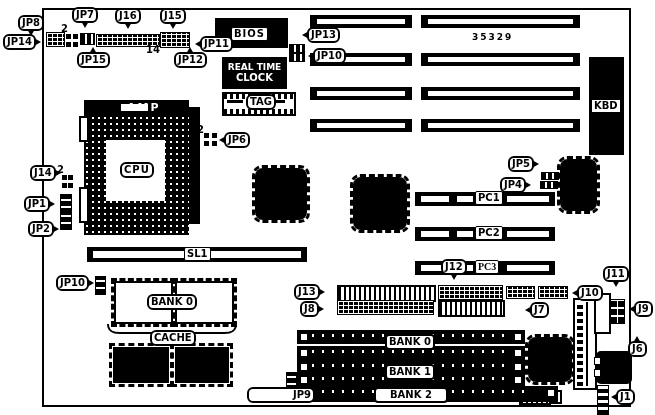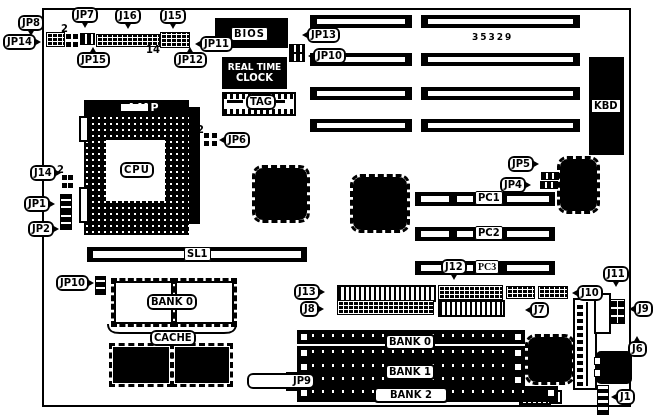--- a/index.html
+++ b/index.html
@@ -194,21 +194,21 @@
   <div class="chipw" style="left:175px;top:281px;width:55px;height:39px;"></div>
   <div class="clabel" style="left:147px;top:294px;border-radius:6px;">BANK 0</div>
   <svg class="abs" style="left:106px;top:322px;" width="132" height="18" viewBox="0 0 132 18">
     <path d="M2,2 C2,10 8,11 14,11 L56,11 C62,11 64,12 66,17 C68,12 70,11 76,11 L118,11 C124,11 130,10 130,2" stroke="#000" stroke-width="2" fill="none"></path>
   </svg>
   <div class="clabel" style="left:150px;top:330px;border-radius:6px;">CACHE</div>
   <div class="chipb" style="left:113px;top:347px;width:56px;height:36px;"></div>
   <div class="chipb" style="left:175px;top:347px;width:54px;height:36px;"></div>
 
   <div class="jmp2v" style="left:286px;top:372px;width:9px;height:17px;"></div>
-  <div class="callout t-r" style="left:247px;top:373px;padding-left:44px;">JP9</div>
+  <div class="callout t-r" style="left:247px;top:387px;padding-left:44px;">JP9</div>
 
   <div class="hdr-v" style="left:337px;top:285px;width:95px;height:13px;"></div>
   <div class="hdr-x" style="left:438px;top:285px;width:63px;height:13px;"></div>
   <div class="hdr-x" style="left:506px;top:286px;width:27px;height:11px;"></div>
   <div class="hdr-x" style="left:538px;top:286px;width:28px;height:11px;"></div>
   <div class="hdr-x" style="left:337px;top:300px;width:95px;height:13px;"></div>
   <div class="hdr-v" style="left:438px;top:300px;width:63px;height:13px;"></div>
   <div class="callout t-r" style="left:294px;top:284px;">J13</div>
   <div class="callout t-r" style="left:300px;top:301px;">J8</div>
   <div class="callout t-d" style="left:441px;top:259px;">J12</div>

